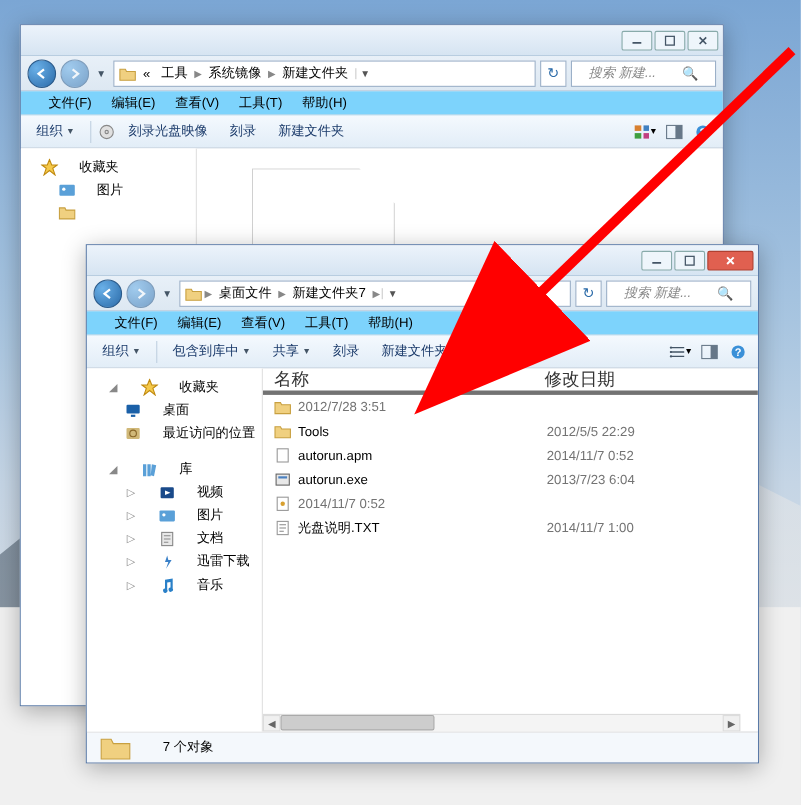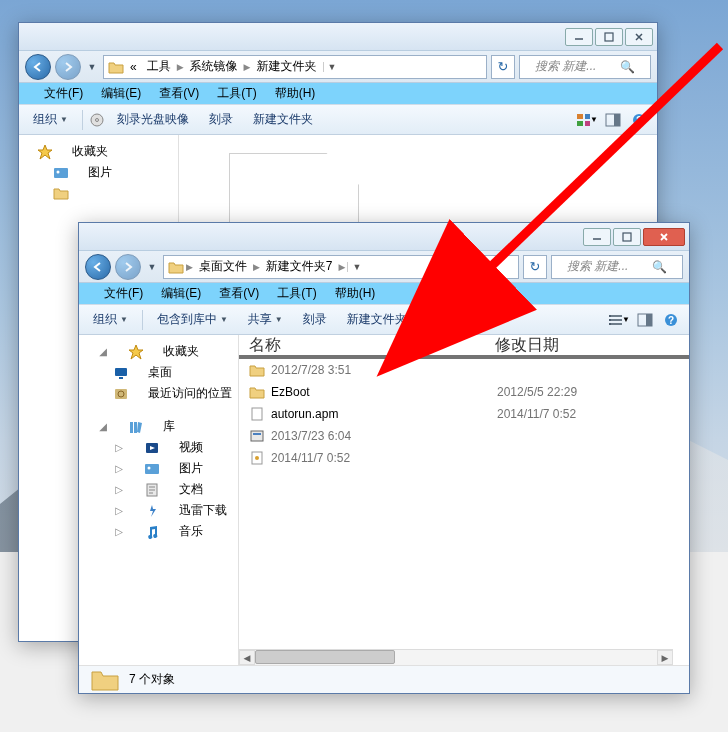--- a/index.html
+++ b/index.html
@@ -97,21 +97,21 @@
   display:flex; align-items:flex-start; font-size:16px; color:#333; }
 .col-name { width:250px; padding-left:10px; }
 .col-date { flex:1; padding-left:6px; }
 .file-list { }
 .file-row { display:flex; align-items:center; height:22px; padding-left:10px; }
 .file-row .icon { margin-right:6px; }
 .file-row .fname { width:226px; }
 .file-row .fdate { color:#737373; }
 
 .statusbar { height:28px; border-top:1px solid #e0e0e0; background:#f4f8fc;
-  display:flex; align-items:center; padding:0 10px; gap:8px; }
+  display:flex; align-items:center; padding:0 10px; gap:27px; }
 
 .hscroll { position:absolute; left:0; right:16px; bottom:0; height:16px;
   background:#f0f0f0; border-top:1px solid #dcdcdc; display:flex; }
 .hscroll .track { flex:1; background:#f4f4f4; }
 .hscroll .thumb { width:140px; height:14px; background:#cdcdcd; border:1px solid #aaa; border-radius:2px; }
 .hscroll .arr { width:16px; display:flex; align-items:center; justify-content:center;
   background:#f0f0f0; border:1px solid #dcdcdc; font-size:9px; color:#666; }
 
 .arrow-overlay { position:absolute; z-index:10; pointer-events:none; }
 .i-fav svg path { fill:#f5c94a; stroke:#c08a10; }
@@ -469,50 +469,61 @@
               </svg>
             </span>
             <span class="fdate">2012/7/28 3:51</span>
           </div>
           <div class="file-row">
             <span class="icon">
               <svg width="16" height="16">
                 <path d="M1 4 L6 4 L7 6 L15 6 L15 14 L1 14 Z" fill="#f0d080" stroke="#c8a040"></path>
               </svg>
             </span>
-            <span class="fname">EzBoot</span>
+            <span class="fname">Tools</span>
             <span class="fdate">2012/5/5 22:29</span>
           </div>
           <div class="file-row">
             <span class="icon">
               <svg width="16" height="16">
                 <rect x="3" y="2" width="10" height="12" fill="#fff" stroke="#999"></rect>
               </svg>
             </span>
             <span class="fname">autorun.apm</span>
             <span class="fdate">2014/11/7 0:52</span>
           </div>
           <div class="file-row">
             <span class="icon">
               <svg width="16" height="16">
                 <rect x="2" y="3" width="12" height="10" fill="#e8e8e8" stroke="#666"></rect>
                 <rect x="4" y="5" width="8" height="2" fill="#4a80c0"></rect>
               </svg>
             </span>
+            <span class="fname">autorun.exe</span>
             <span class="fdate">2013/7/23 6:04</span>
           </div>
           <div class="file-row">
             <span class="icon">
               <svg width="16" height="16">
                 <rect x="3" y="2" width="10" height="12" fill="#fff" stroke="#999"></rect>
                 <circle cx="8" cy="8" r="2" fill="#d8a030"></circle>
               </svg>
             </span>
             <span class="fdate">2014/11/7 0:52</span>
           </div>
+          <div class="file-row">
+            <span class="icon">
+              <svg width="16" height="16">
+                <rect x="3" y="2" width="10" height="12" fill="#fff" stroke="#999"></rect>
+                <path d="M5 5H11M5 8H11M5 11H9" stroke="#888"></path>
+              </svg>
+            </span>
+            <span class="fname">光盘说明.TXT</span>
+            <span class="fdate">2014/11/7 1:00</span>
+          </div>
         </div>
       <div class="hscroll">
         <div class="arr">◀</div>
         <div class="track">
           <div class="thumb"></div>
         </div>
         <div class="arr">▶</div>
       </div>
     </div>
   </div>

